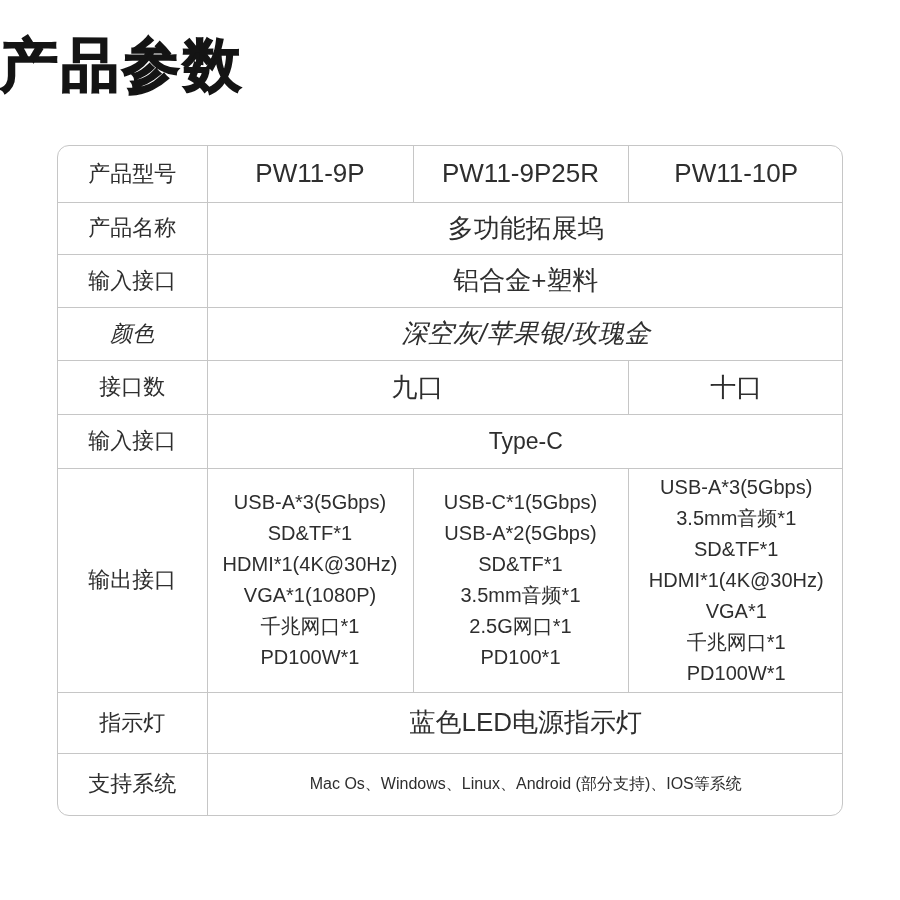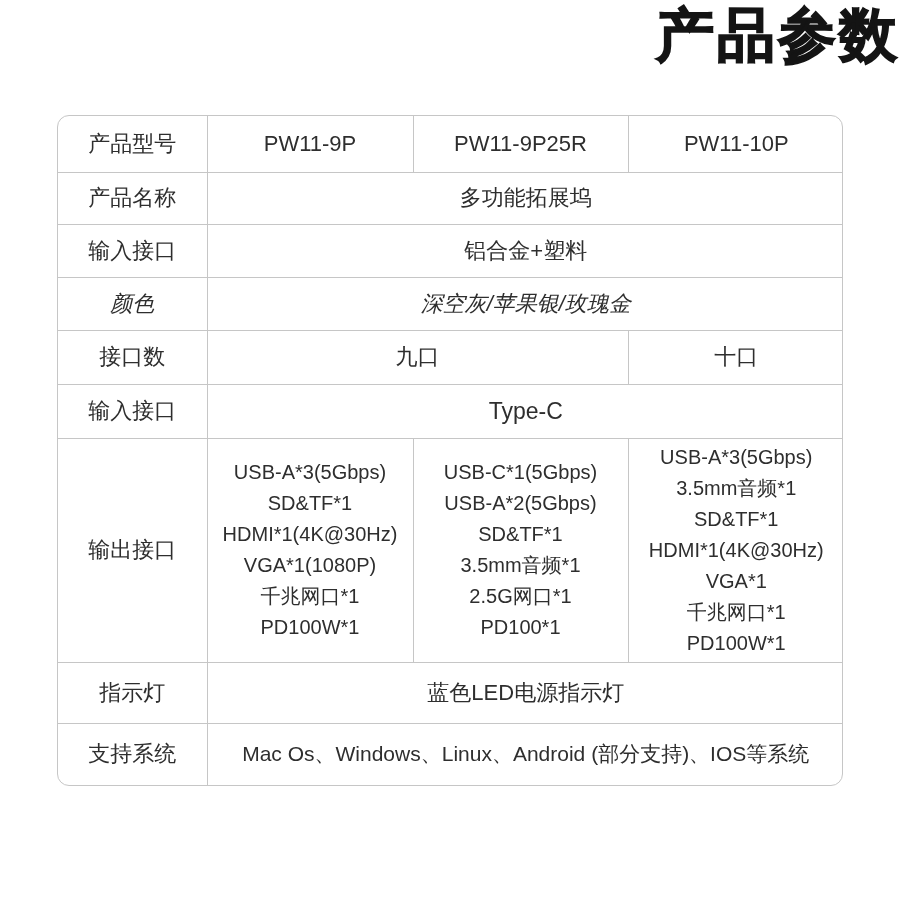--- a/index.html
+++ b/index.html
@@ -10,23 +10,24 @@
   }
   *{margin:0;padding:0;box-sizing:border-box;}
   html,body{width:900px;height:900px;}
   body{
     background:var(--bg);
     font-family:"Liberation Sans","DejaVu Sans",sans-serif;
     color:var(--text);
     overflow:hidden;
   }
   .page-title{
+    margin-top:30px;
     height:70px;
     line-height:70px;
-    text-align:right;
+    text-align:left;
     font-size:58px;
     font-weight:bold;
     letter-spacing:3px;
     color:var(--title);
     -webkit-text-stroke:1.5px var(--title);
   }
   .table-wrap{
     width:786px;
     margin:45px auto 0 auto;
     border:1px solid var(--border);
@@ -36,21 +37,21 @@
   }
   table.spec{
     width:100%;
     border-collapse:collapse;
     table-layout:fixed;
   }
   td{
     border:1px solid var(--border);
     text-align:center;
     vertical-align:middle;
-    font-size:22px;
+    font-size:26px;
     padding:0;
     overflow:hidden;
   }
   td:first-child{border-left:none;}
   td:last-child{border-right:none;}
   tr:first-child td{border-top:none;}
   tr:last-child td{border-bottom:none;}
 
   tr.r-model td{height:56px;}
   tr.r-name td{height:52px;}
@@ -63,21 +64,21 @@
   tr.r-length td{height:58px;}
   tr.r-systems td{height:62px;}
 
   td.row-label{font-size:22px;}
   td.input-value{font-size:23px;}
   td.output-cell{
     font-size:20px;
     line-height:31px;
     white-space:pre-line;
   }
-  td.systems-value{font-size:21px;}
+  td.systems-value{font-size:16px;}
 </style>
 </head>
 <body>
 
 <h1 class="page-title">产品参数</h1>
 
 <div class="table-wrap">
   <table class="spec">
     <colgroup>
       <col style="width:149px">

